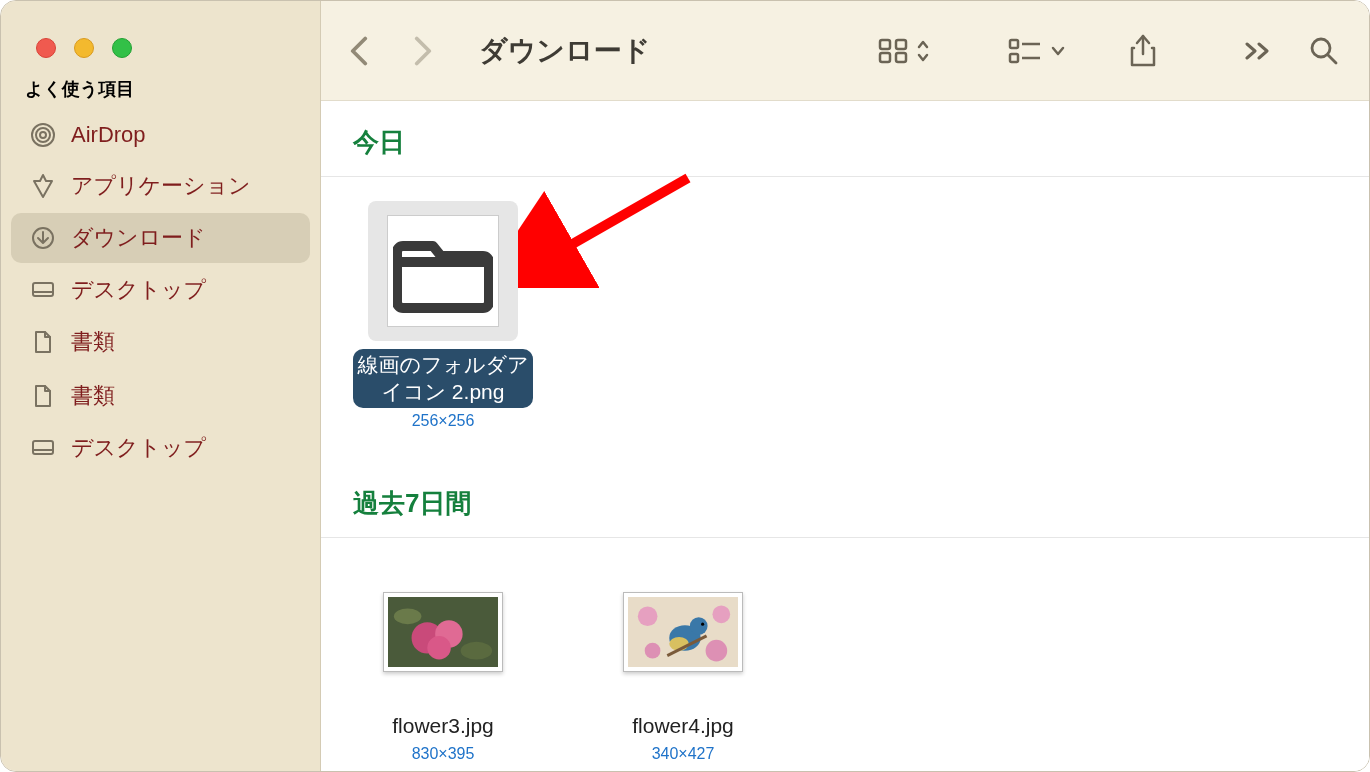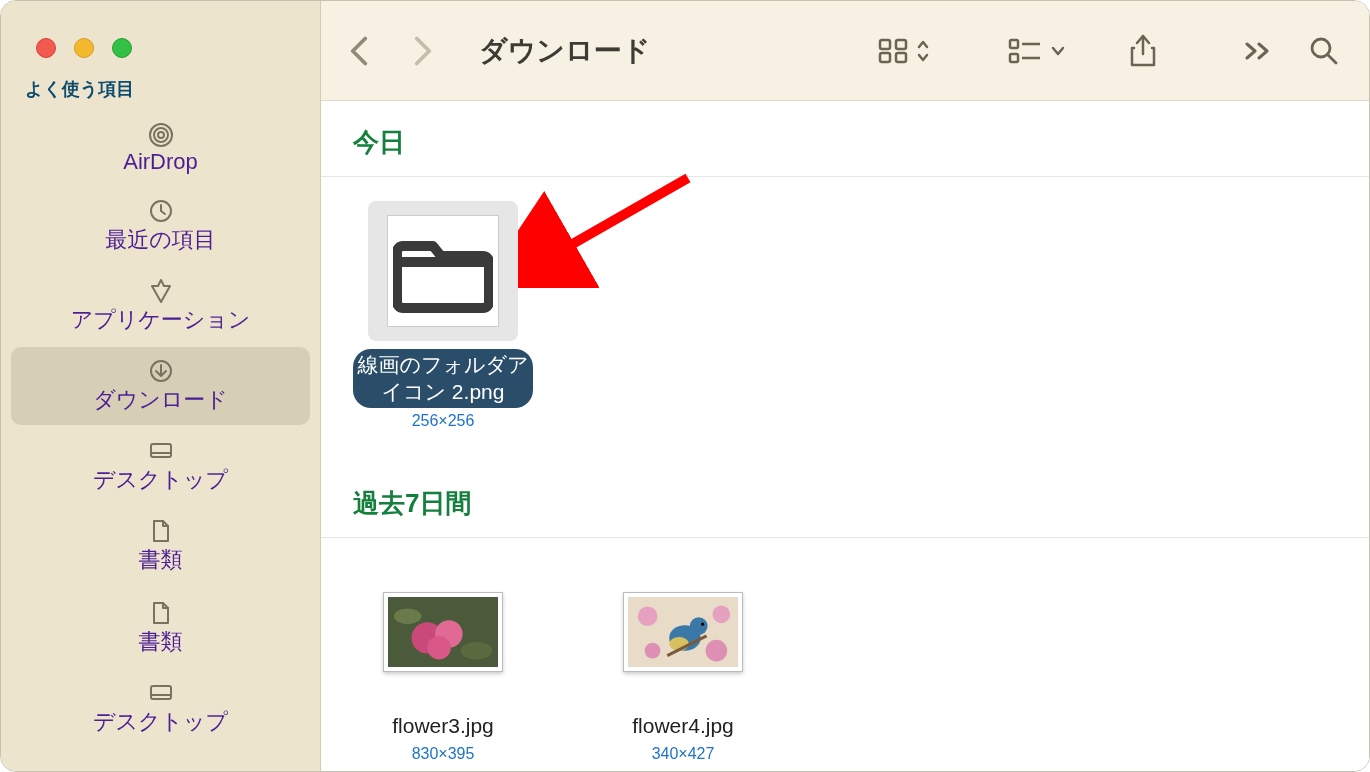--- a/index.html
+++ b/index.html
@@ -33,35 +33,35 @@
   .traffic {
     position: absolute;
     top: 38px; left: 36px;
     display:flex; gap:18px;
   }
   .dot { width:20px; height:20px; border-radius:50%; }
   .dot-red{background:#f05a4f;border:1px solid #d94338;}
   .dot-yellow{background:#f3b92e;border:1px solid #d99a1f;}
   .dot-green{background:#32c047;border:1px solid #23a033;}
   .section-label{
-    color:#0c4a6e;
+    color:#000000;
     font-weight:700;
     font-size:18px;
     padding: 40px 24px 8px 24px;
   }
   .sb-item{
     display:flex;align-items:center;
+    gap:14px;
     padding:10px 18px;
     margin: 2px 10px;
     border-radius:10px;
-    color:#4c1d95;
+    color:#7f1d1d;
     font-size:22px;
     font-weight:500;
     cursor:default;
-    flex-direction:column;
   }
   .sb-item.selected{ background:#d7ceb6; }
   .sb-icon{
     width:28px;height:28px;
     display:flex;align-items:center;justify-content:center;
     color:#7a7261;
     flex-shrink:0;
   }
   .sb-icon svg{stroke:#7a7261;}
   
@@ -130,21 +130,21 @@
     width:112px;height:112px;
     background:#fff;
     border:1px solid #ccc;
     display:flex;align-items:center;justify-content:center;
   }
   .file-label{
     margin-top:8px;
     font-size:21px;
     color:#222;
     padding:2px 4px;
-    border-radius:18px;
+    border-radius:10px;
     text-align:center;
     max-width:220px;
     line-height:1.3;
   }
   .file-label.selected{
     background:#2a4d6a;color:#fff;
   }
   .file-dims{
     margin-top:4px;
     font-size:16px;
@@ -183,29 +183,20 @@
     <div id="fav-list">
         <div class="sb-item">
           <span class="sb-icon">
             <svg width="26" height="26" viewBox="0 0 26 26" fill="none" stroke-width="2" stroke-linecap="round" stroke-linejoin="round">
               <circle cx="13" cy="13" r="3"></circle>
               <circle cx="13" cy="13" r="7"></circle>
               <circle cx="13" cy="13" r="11"></circle>
             </svg>
           </span>
           <span>AirDrop</span>
-        </div>
-        <div class="sb-item">
-          <span class="sb-icon">
-            <svg width="26" height="26" viewBox="0 0 26 26" fill="none" stroke-width="2" stroke-linecap="round" stroke-linejoin="round">
-              <circle cx="13" cy="13" r="10"></circle>
-              <polyline points="13,7 13,13 17,16"></polyline>
-            </svg>
-          </span>
-          <span>最近の項目</span>
         </div>
         <div class="sb-item">
           <span class="sb-icon">
             <svg width="26" height="26" viewBox="0 0 26 26" fill="none" stroke-width="2" stroke-linecap="round" stroke-linejoin="round">
               <path d="M13 2 l3 6 h6 l-9 16 l-9-16 h6 z"></path>
             </svg>
           </span>
           <span>アプリケーション</span>
         </div>
         <div class="sb-item selected">

